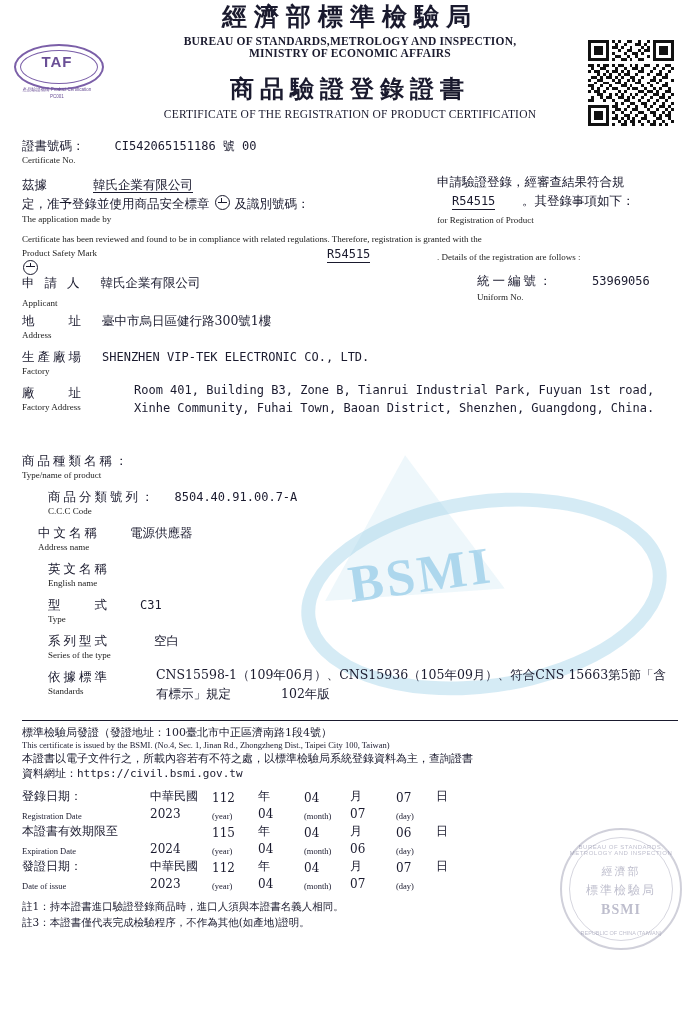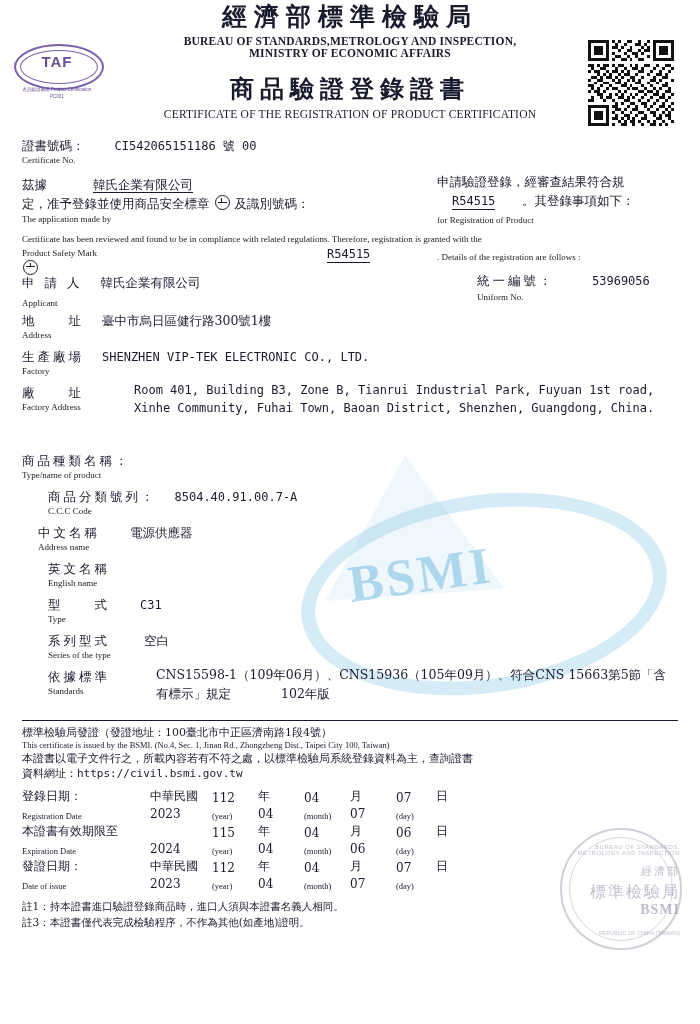--- a/index.html
+++ b/index.html
@@ -117,29 +117,29 @@
   .mono{font-family:"DejaVu Sans Mono","Liberation Mono",monospace;font-size:12px;}
 
   .notes{margin-top:6px;}
   .notes div{font-family:"DejaVu Serif",serif;font-size:10.5px;line-height:1.5;}
 
   
   .seal{
     position:absolute;right:18px;bottom:74px;width:118px;height:118px;z-index:1;
     border:2px solid rgba(120,120,150,.35);border-radius:50%;
     color:rgba(110,110,145,.45);
-    text-align:right;
+    text-align:center;
   }
   .seal .ring{
     position:absolute;left:7px;top:7px;right:7px;bottom:7px;
     border:1px solid rgba(120,120,150,.3);border-radius:50%;
   }
   .seal .t1{position:absolute;left:0;top:14px;width:100%;font-size:6px;font-family:"Liberation Sans",sans-serif;letter-spacing:.5px;}
   .seal .t2{position:absolute;left:0;top:34px;width:100%;font-size:11px;font-family:"DejaVu Serif",serif;letter-spacing:2px;}
-  .seal .t3{position:absolute;left:0;top:52px;width:100%;font-size:16px;font-family:"DejaVu Serif",serif;letter-spacing:2px;}
+  .seal .t3{position:absolute;left:0;top:52px;width:100%;font-size:12px;font-family:"DejaVu Serif",serif;letter-spacing:2px;}
   .seal .t4{position:absolute;left:0;top:72px;width:100%;font-size:14px;font-family:"Liberation Serif",serif;font-weight:bold;letter-spacing:1px;}
   .seal .t5{position:absolute;left:0;bottom:12px;width:100%;font-size:5.5px;font-family:"Liberation Sans",sans-serif;}
 
   .mark-circle{
     display:inline-block;width:13px;height:13px;border:1.2px solid #1a1a2e;border-radius:50%;
     position:relative;vertical-align:-2px;margin:0 1px;
   }
   .mark-circle:before{
     content:"";position:absolute;left:2px;top:5.5px;width:9px;height:1.2px;background:#1a1a2e;
   }
@@ -491,21 +491,21 @@
     </div>
 
     <div class="blockrow" style="margin-left:26px;">
       <span class="f-cn">型　　式</span>
       <span class="f-val" style="margin-left:26px;">C31</span>
       <div class="f-en">Type</div>
     </div>
 
     <div class="blockrow" style="margin-left:26px;">
       <span class="f-cn">系列型式</span>
-      <span class="f-valcn" style="margin-left:30px;">空白</span>
+      <span class="f-valcn" style="margin-left:40px;">空白</span>
       <div class="f-en">Series of the type</div>
     </div>
 
     <div class="blockrow" style="margin-left:26px;position:relative;">
       <span class="f-cn">依據標準</span>
       <div class="f-valcn" style="position:absolute;left:108px;top:-1px;width:520px;line-height:1.5;">CNS15598-1（109年06月）、CNS15936（105年09月）、符合CNS 15663第5節「含有標示」規定　　　　102年版</div>
       <div class="f-en">Standards</div>
       <div style="height:14px;"></div>
     </div>
 

